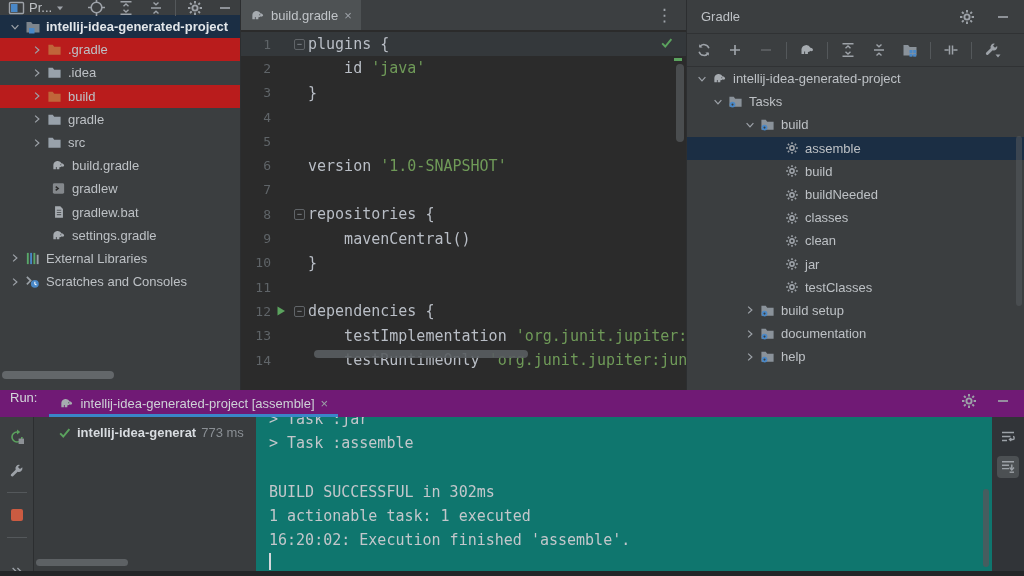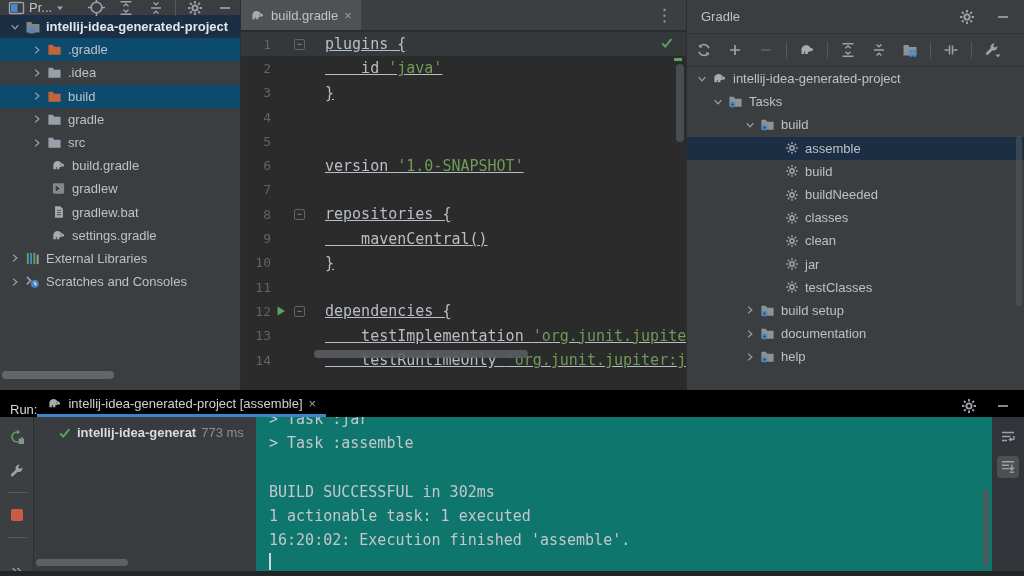--- a/index.html
+++ b/index.html
@@ -16,21 +16,21 @@
            border-right:1px solid #2c2e30;box-sizing:border-box;overflow:hidden;}
   .ptoolbar{height:15px;display:flex;align-items:center;padding:0 4px 0 8px;gap:8px;}
   .mode{display:flex;align-items:center;gap:4px;color:#bdc1c5;font-size:13px;}
   .ptoolbar .push{flex:1;}
 
   .tree .trow{height:23.2px;display:flex;align-items:center;font-size:13px;color:#bdc1c5;white-space:nowrap;}
   .tree .chev{width:18px;flex:none;display:flex;align-items:center;justify-content:center;}
   .tree .slot{width:18px;flex:none;}
   .tree .ric{width:17px;height:16px;flex:none;display:flex;align-items:center;justify-content:center;margin-right:5px;}
   .trow.sel{background:#1b2e44;}
-  .trow.exc{background:#0c4a6e;}
+  .trow.exc{background:#b91c1c;}
   .trow.bold .lbl{font-weight:bold;color:#e2e6ea;}
   .phs{position:absolute;left:2px;top:371px;width:112px;height:8px;background:#63676a;border-radius:4px;}
 
   
   .editor{position:absolute;left:241px;top:0;width:445px;height:390px;background:#2b2b2b;overflow:hidden;}
   .tabbar{height:30px;background:#3c3f41;display:flex;align-items:center;}
   .etab{height:30px;display:flex;align-items:center;gap:6px;padding:0 9px;background:#4e5254;
         color:#c0c4c8;font-size:13px;}
   .closex{color:#9da2a8;font-size:13px;line-height:1;}
   .kebab{margin-left:auto;margin-right:12px;color:#9da2a8;font-size:17px;letter-spacing:1px;}
@@ -39,38 +39,38 @@
   .cl.cur{background:#34383b;}
   .lnum{width:30px;text-align:right;color:#5f6468;font:13px "DejaVu Sans Mono",monospace;flex:none;}
   .lrun{width:20px;flex:none;display:flex;align-items:center;justify-content:center;}
   .lfold{width:17px;flex:none;display:flex;align-items:center;justify-content:center;}
   .lfold.start::before{content:"\2212";display:flex;align-items:center;justify-content:center;
       width:9px;height:9px;border:1px solid #606468;border-radius:2px;
       font:9px/0.9 "Liberation Sans",sans-serif;color:#9da2a8;}
   .lfold.end::before{content:"";display:block;width:9px;height:10px;background:#606468;
       clip-path:polygon(50% 0,100% 35%,100% 100%,14% 100%,14% 35%);
       -webkit-mask:linear-gradient(#000 0 0) content-box exclude,linear-gradient(#000 0 0);}
-  .lcode{margin:17px;font:15px "DejaVu Sans Mono",monospace;white-space:pre;color:#b9bec6;text-decoration:underline;}
+  .lcode{margin:0;font:15px "DejaVu Sans Mono",monospace;white-space:pre;color:#b9bec6;}
   .lcode .s{color:#6f9a58;}
   .echeck{position:absolute;right:12px;top:36px;}
   .emark{position:absolute;right:4px;top:58px;width:8px;height:3px;background:#5ba35e;}
   .evs{position:absolute;right:2px;top:64px;width:8px;height:78px;background:#55595c;border-radius:4px;opacity:.75;}
   .ehs{position:absolute;left:73px;top:350px;width:214px;height:8px;background:#595d60;border-radius:4px;opacity:.9;}
 
   
   .gradlep{position:absolute;left:686px;top:0;width:338px;height:390px;background:#3b3e40;
            border-left:1px solid #2c2e30;box-sizing:border-box;overflow:hidden;}
   .gheader{height:33px;border-bottom:1px solid #303234;display:flex;align-items:center;padding:0 10px 0 14px;gap:14px;}
   .gtitle{flex:1;color:#bdc1c5;font-size:13px;}
   .gtoolbar{height:32px;border-bottom:1px solid #303234;display:flex;align-items:center;padding:0 6px;gap:9px;}
   .gvs{position:absolute;right:2px;top:136px;width:6px;height:170px;background:#55595c;border-radius:3px;opacity:.55;}
 
   
   .run{position:absolute;left:0;top:390px;width:1024px;height:186px;background:#2b2b2b;}
-  .rheader{height:27px;background:#000000;display:flex;align-items:flex-end;padding-left:10px;}
+  .rheader{height:27px;background:#701a75;display:flex;align-items:flex-start;padding-left:10px;gap:12px;}
   .rlabel{color:#d3d7db;font-size:13px;}
   .rtab{position:relative;height:27px;display:flex;align-items:center;gap:6px;padding:0 10px;
         color:#ced2d6;font-size:13px;}
   .rtab::after{content:"";position:absolute;left:0;right:0;bottom:0;height:3px;background:#3a86c8;}
   .rhead-right{margin-left:auto;display:flex;align-items:center;gap:12px;padding-right:10px;}
   .rbody{position:absolute;left:0;top:27px;right:0;bottom:5px;display:flex;}
   .rtools{width:34px;background:#3c3f41;border-right:1px solid #2c2e30;display:flex;flex-direction:column;
           align-items:center;padding:9px 0 6px;gap:11px;flex:none;box-sizing:border-box;}
   .rtools .push{flex:1;}
   .rtree{width:222px;background:#393c3e;position:relative;padding-top:4px;flex:none;box-sizing:border-box;}

